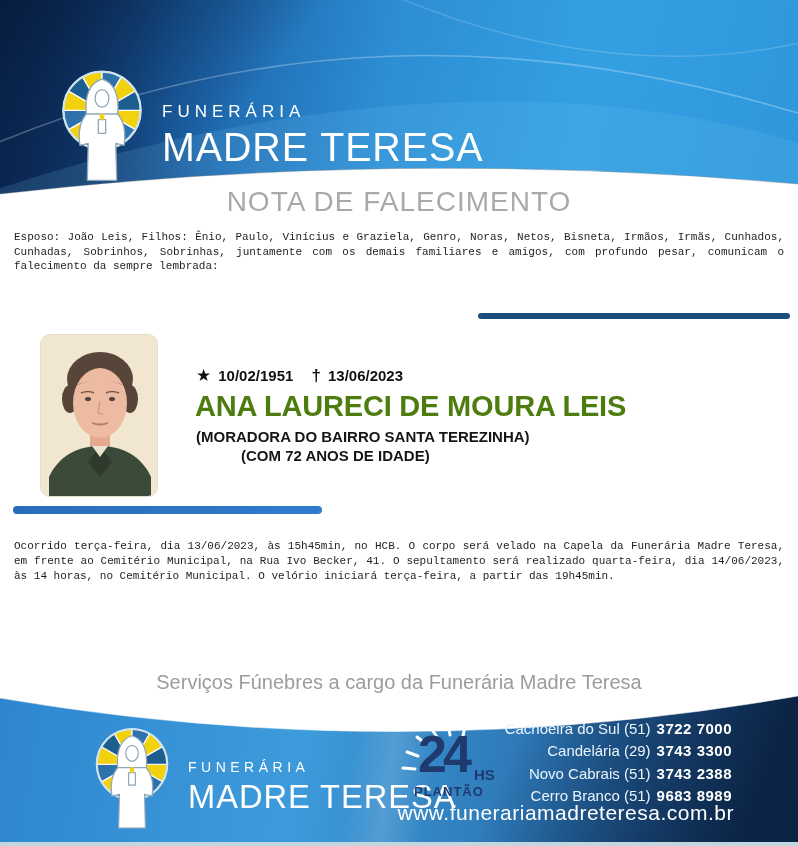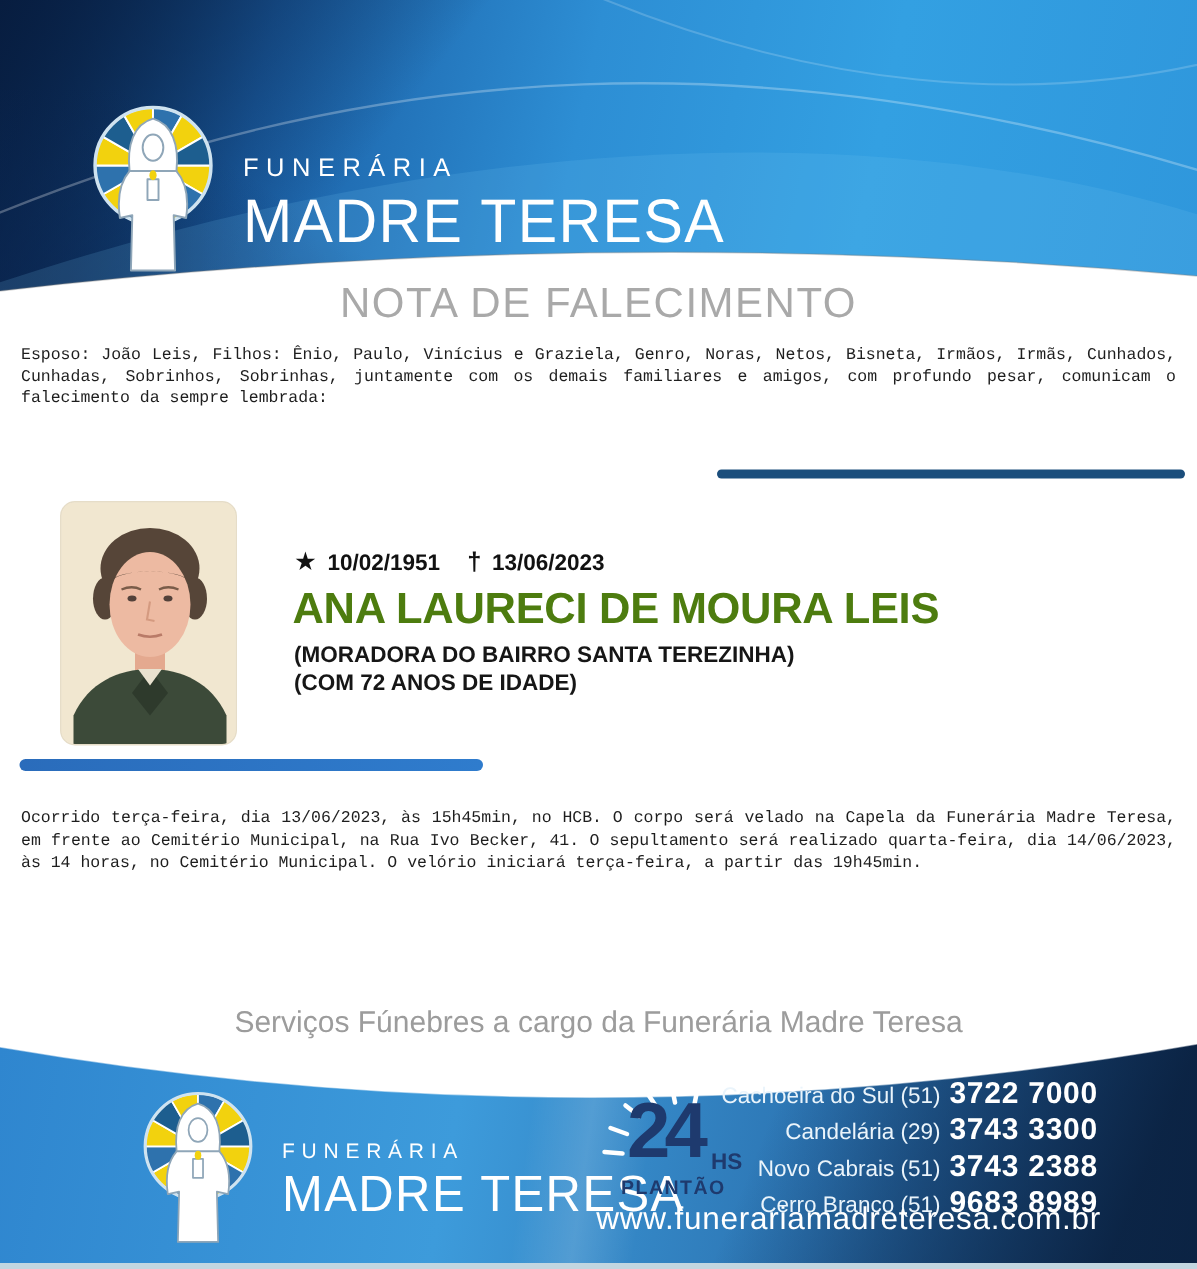--- a/index.html
+++ b/index.html
@@ -43,21 +43,21 @@
   
   .photo-frame{position:absolute;left:40px;top:334px;width:118px;height:163px;border-radius:10px;
     overflow:hidden;border:1px solid #e6ddc8;background:#f5ecd9;}
   .dates-row{position:absolute;left:196px;top:365px;color:#111;font-weight:bold;font-size:15px;}
   .dates-row .glyph{font-size:17px;margin-right:7px;}
   .dates-row .sep{display:inline-block;width:14px;}
   .deceased-name{position:absolute;left:195px;top:390px;color:#4d7c0f;font-weight:bold;
     font-size:29px;letter-spacing:-.2px;}
   .deceased-sub{position:absolute;left:196px;color:#161616;font-weight:bold;font-size:15px;}
   .residence{top:428px;}
-  .age{top:447px;}
+  .age{top:447px;margin-left:45px;}
 
   
   .services-note{position:absolute;left:0;top:671px;width:100%;text-align:center;
     color:#9c9c9c;font-size:20px;}
 
   
   .bottom-banner{position:absolute;left:0;top:694px;width:798px;height:152px;overflow:hidden;
     background:linear-gradient(100deg,#2f86cf 0%,#3d9bdb 38%,#2c74b2 68%,#16406f 100%);}
   .bottom-banner .f-dark{position:absolute;right:0;top:0;width:55%;height:100%;
     background:linear-gradient(112deg,rgba(13,42,80,0) 35%,rgba(13,42,80,.5) 60%,rgba(9,30,60,.85) 88%);}
@@ -75,21 +75,21 @@
   .badge-24 .rays{position:absolute;left:0;top:0;}
   .badge-24 .num{position:absolute;left:18px;top:4px;font-size:52px;font-weight:bold;
     letter-spacing:-4px;line-height:1;}
   .badge-24 .hs{position:absolute;left:74px;top:42px;font-size:15px;font-weight:bold;}
   .badge-24 .plantao{position:absolute;left:14px;top:60px;font-size:13px;font-weight:bold;letter-spacing:1px;}
 
   
   .phone-list{position:absolute;right:66px;top:718px;text-align:right;color:#fff;}
   .phone-row{line-height:22.3px;white-space:nowrap;}
   .phone-city{font-size:15px;color:#eaf4fb;}
-  .phone-number{font-size:20px;font-weight:bold;margin-left:6px;letter-spacing:.5px;}
+  .phone-number{font-size:15px;font-weight:bold;margin-left:6px;letter-spacing:.5px;}
   .website{position:absolute;right:64px;top:801px;color:#fff;font-size:21px;letter-spacing:.5px;}
 </style>
 </head>
 <body>
 
 <div class="page">
 
   <div class="top-banner">
     <div class="dark-corner"></div>
     <div class="dark-bottom-left"></div>

